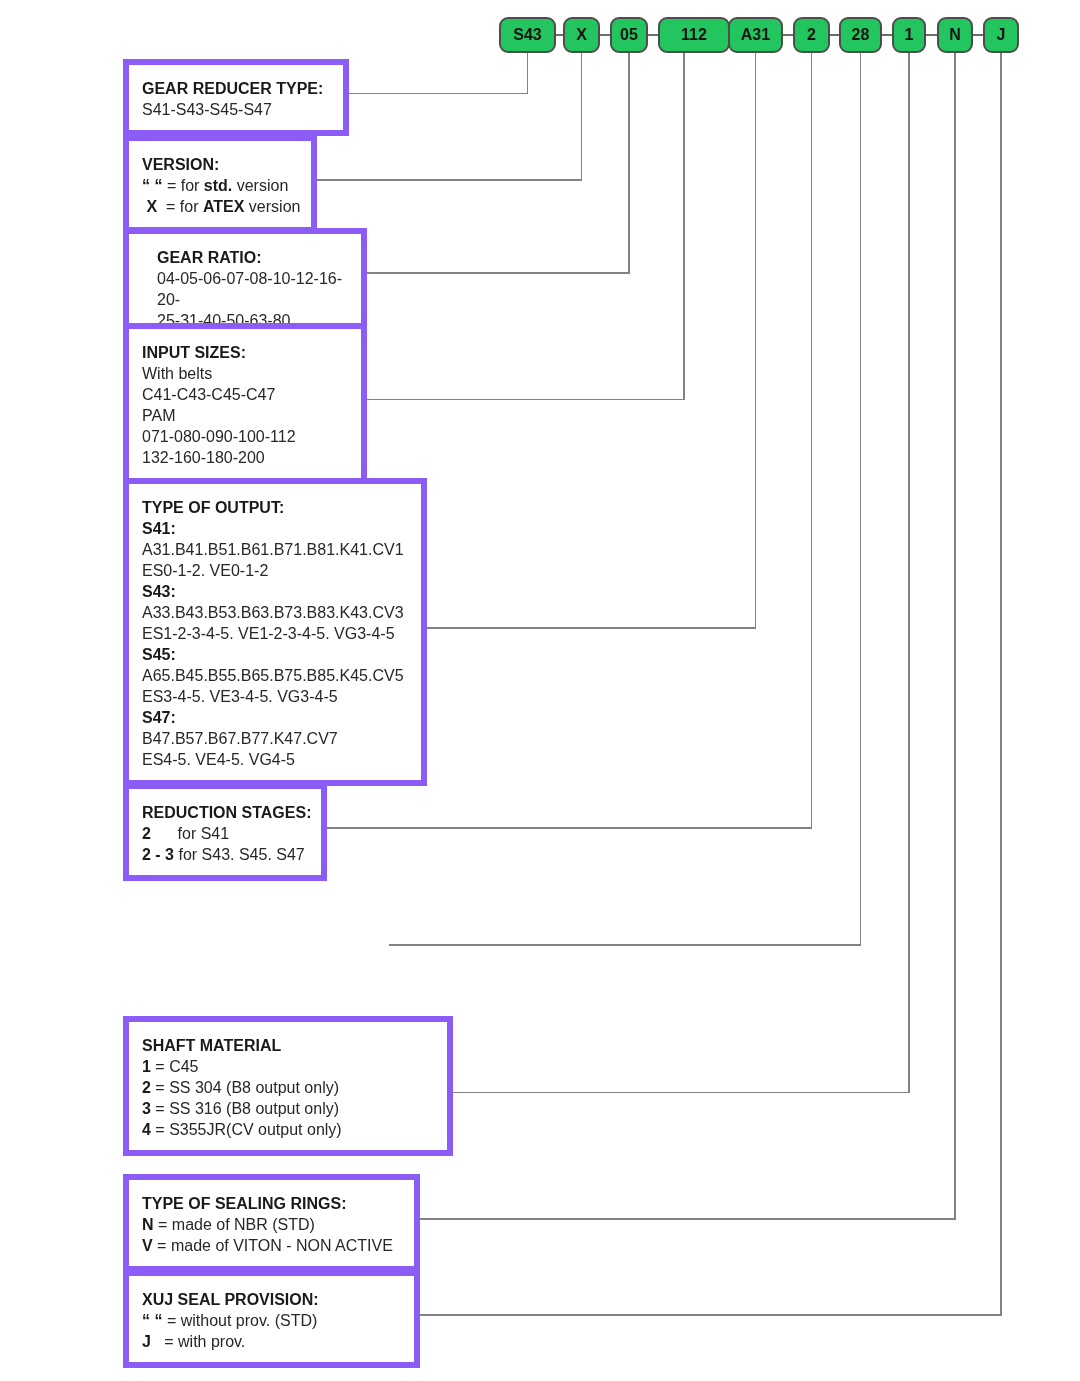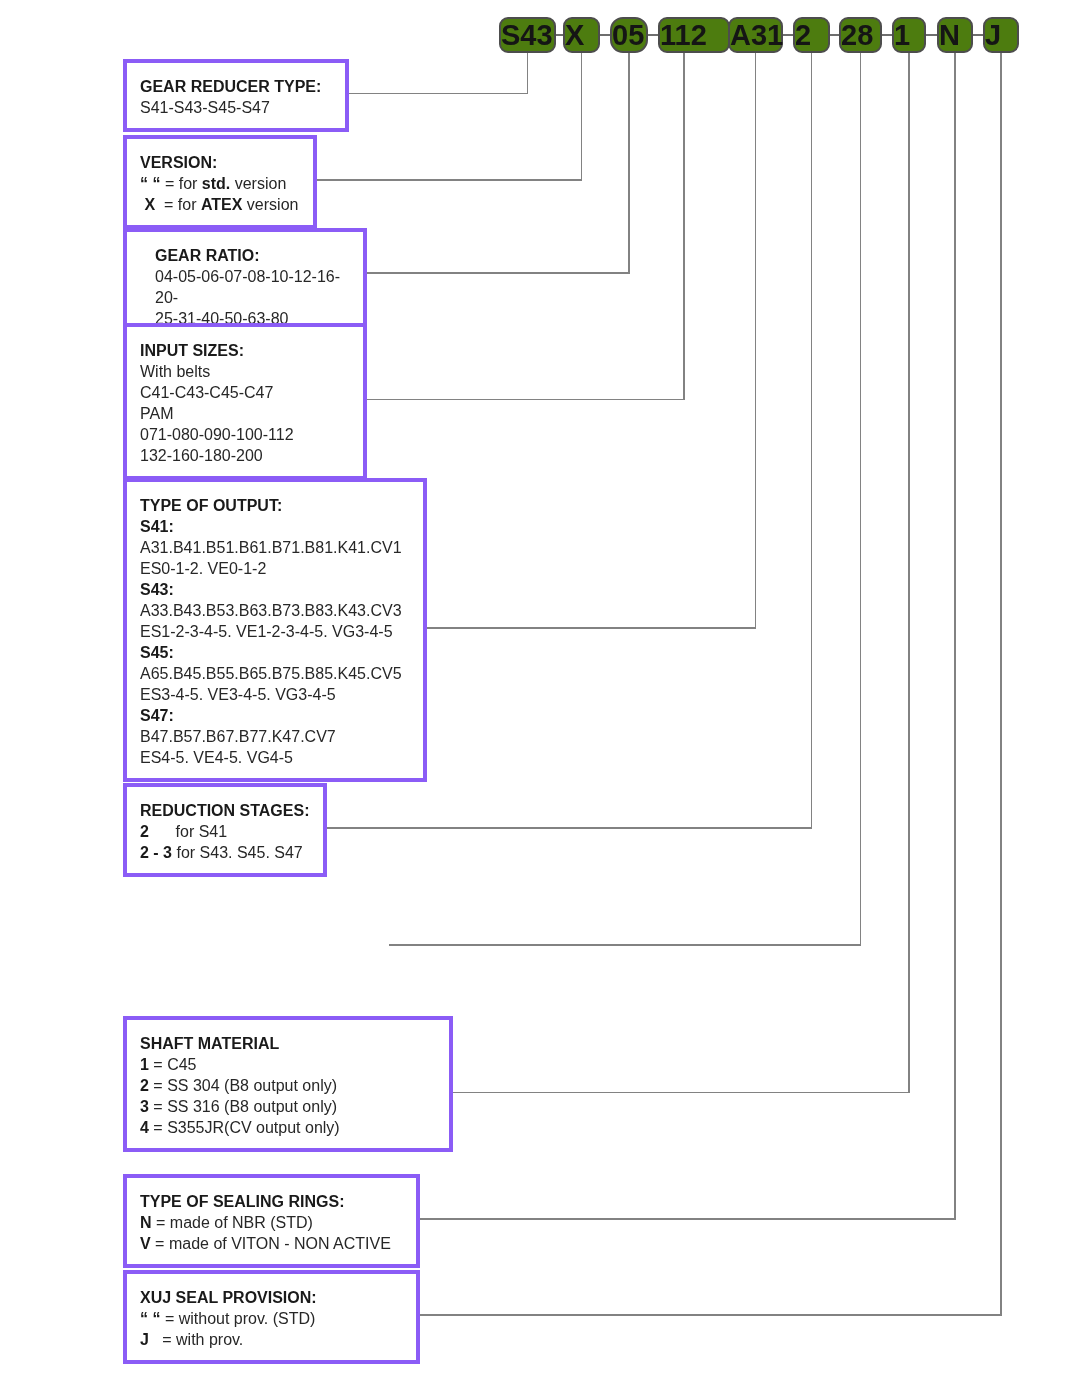--- a/index.html
+++ b/index.html
@@ -19,39 +19,40 @@
     position: absolute;
     left: 0; top: 0;
     width: 1080px; height: 1381px;
   }
   
   .seg {
     position: absolute;
     box-sizing: border-box;
     border: 2px solid #4d4d4d;
     border-radius: 9px;
-    background: #4d7c0f;
+    background: #22c55e;
     display: flex;
     align-items: center;
+    justify-content: center;
     font-weight: bold;
-    font-size: 29px;
+    font-size: 16px;
     color: #151515;
     z-index: 2;
   }
   .rowline {
     position: absolute;
     height: 2px;
     background: #6e6e6e;
     z-index: 1;
   }
   
   .box {
     position: absolute;
     box-sizing: border-box;
-    border: 4px solid #8b5cf6;
+    border: 6px solid #8b5cf6;
     background: #ffffff;
     padding: 13px 8px 10px 13px;
     font-size: 16px;
     line-height: 21px;
     z-index: 2;
   }
   .box .title {
     font-weight: bold;
     color: #1a1a1a;
     white-space: pre-wrap;
@@ -82,21 +83,21 @@
 <body>
 
 <div class="stage" id="stage">
     <div class="rowline" style="left: 527.5px; top: 34px; width: 473.5px;"></div>
     <div class="seg" style="left: 499px; top: 17px; width: 57px; height: 36px;">
       <span>S43</span>
     </div>
     <div class="seg" style="left: 563px; top: 17px; width: 37px; height: 36px;">
       <span>X</span>
     </div>
-    <div class="seg" style="left: 610px; top: 17px; width: 38px; height: 36px; border-radius: 13px;">
+    <div class="seg" style="left: 610px; top: 17px; width: 38px; height: 36px;">
       <span>05</span>
     </div>
     <div class="seg" style="left: 658px; top: 17px; width: 72px; height: 36px;">
       <span>112</span>
     </div>
     <div class="seg" style="left: 728px; top: 17px; width: 55px; height: 36px;">
       <span>A31</span>
     </div>
     <div class="seg" style="left: 793px; top: 17px; width: 37px; height: 36px;">
       <span>2</span>

